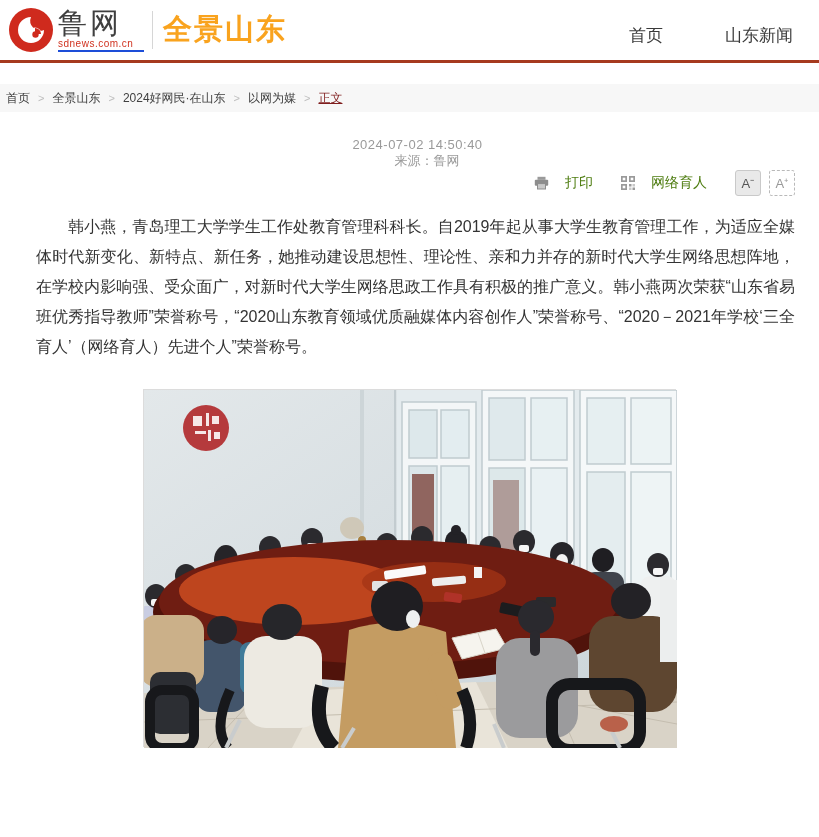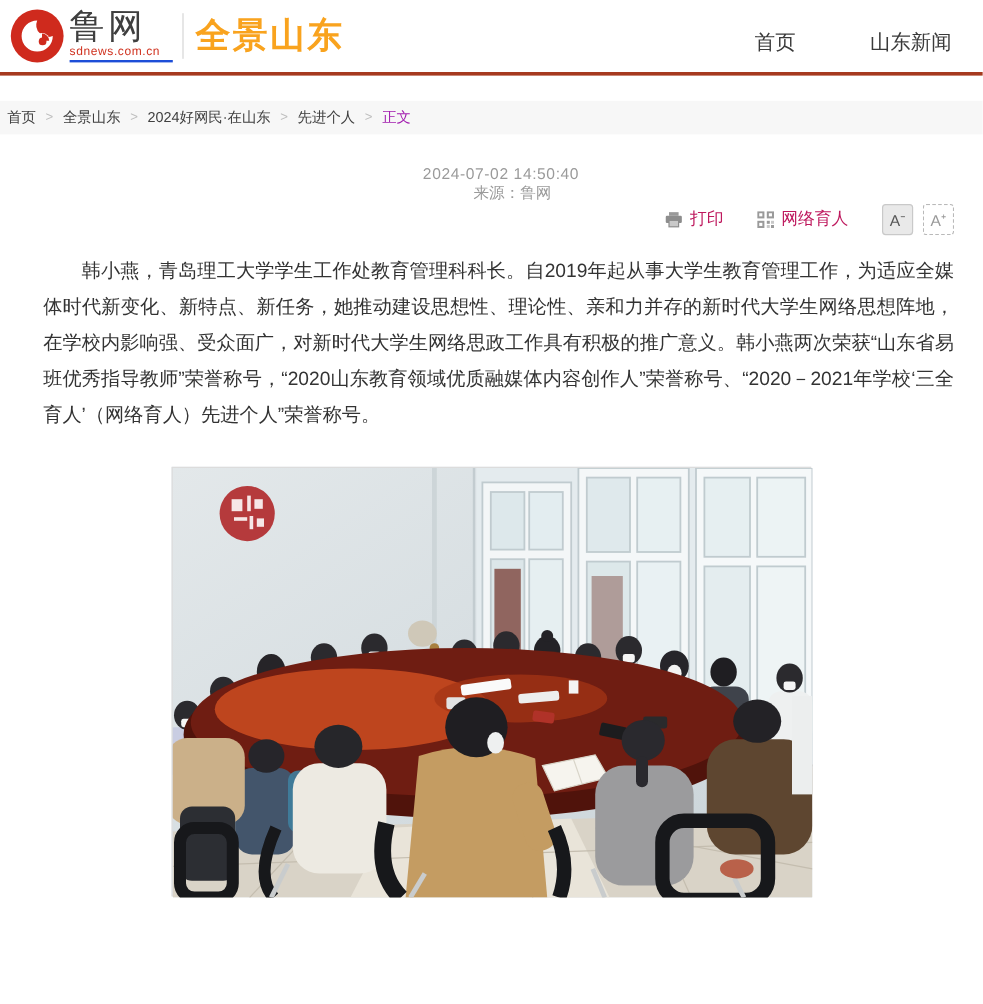--- a/index.html
+++ b/index.html
@@ -19,30 +19,30 @@
   .logo-divider { width:1px; height:38px; background:#d6d6d6; margin:0 10px 0 8px; }
   .section-name { font-size:29px; font-weight:bold; color:#f9a31e; letter-spacing:2px; }
   .top-nav { position:absolute; right:26px; top:24px; display:flex; gap:62px; }
   .top-nav a { font-size:17px; color:#3a3a3a; text-decoration:none; }
   .header-rule { height:3px; background:#a63a1f; }
   
   .breadcrumb { margin-top:21px; background:#f7f7f7; height:28px; display:flex; align-items:center;
     padding-left:6px; font-size:12px; color:#404040; }
   .breadcrumb a { color:#404040; text-decoration:none; }
   .crumb-sep { color:#bdbdbd; margin:0 8px; font-size:11px; }
-  .crumb-current { color:#a21caf; }
+  .crumb-current { color:#7f1d1d;text-decoration:underline; }
   
   .article { padding:0 24px; }
   .article-title { margin:23px 12px 0; text-align:center; font-size:21px; font-weight:bold;
     line-height:31px; color:#333; }
   .meta { margin-top:25px; display:flex; align-items:center; font-size:13px; color:#9a9a9a; height:28px;flex-direction:column; }
   .meta-date { margin-left:16px; letter-spacing:.5px; }
   .meta-source { margin-left:35px; }
   .meta-right { margin-left:auto; display:flex; align-items:center; }
-  .tool { display:flex; align-items:center; gap:6px; font-size:14px; color:#be185d; cursor:pointer; margin-right:28px; }
+  .tool { display:flex; align-items:center; gap:16px; font-size:14px; color:#4d7c0f; cursor:pointer; margin-right:28px; }
   .tool svg { display:block; }
   .font-btn { width:26px; height:26px; border:1px solid #c9c9c9; background:#e9e9e9; border-radius:3px;
     font-size:13px; color:#555; display:flex; align-items:center; justify-content:center; cursor:pointer; padding:0;
     font-family:"Liberation Sans",sans-serif; }
   .font-btn.plus { background:#fff; border:1px dashed #b9b9b9; color:#999; margin-left:8px; }
   .article-body { margin-top:47px; font-size:16px; line-height:30px; text-align:justify;
     text-indent:2em; color:#333;margin-left:12px; }
   
   .photo-wrap { width:533px; height:358px; margin:27px auto 0; border:1px solid #dcdcdc; background:#dfe5e8; }
   .photo-wrap svg { display:block; }
@@ -75,21 +75,21 @@
 </div>
 <div class="header-rule"></div>
 
 <div class="breadcrumb">
   <a href="#">首页</a>
   <span class="crumb-sep">&gt;</span>
   <a href="#">全景山东</a>
   <span class="crumb-sep">&gt;</span>
   <a href="#">2024好网民·在山东</a>
   <span class="crumb-sep">&gt;</span>
-  <a href="#">先进个人</a>
+  <a href="#">以网为媒</a>
   <span class="crumb-sep">&gt;</span>
   <span class="crumb-current">正文</span>
 </div>
 
 <div class="article">
 
   <div class="meta">
     <span class="meta-date">2024-07-02 14:50:40</span>
     <span class="meta-source">来源：鲁网</span>
     <span class="meta-right">

